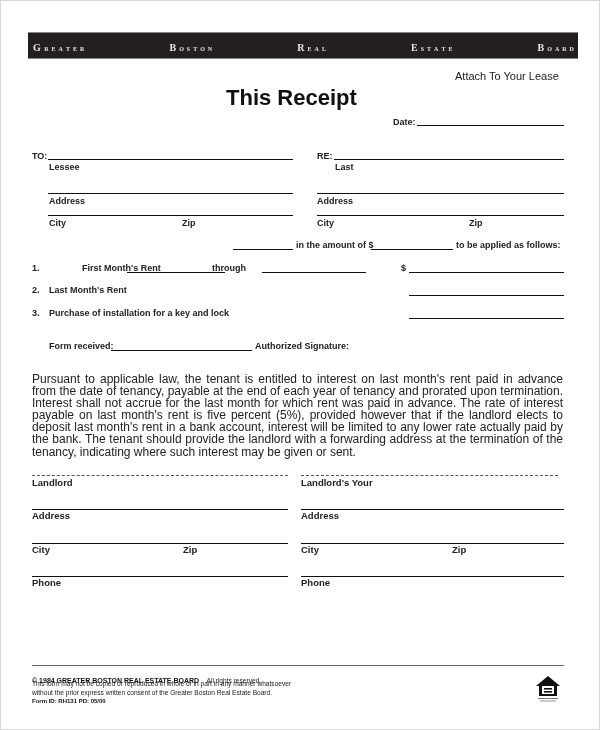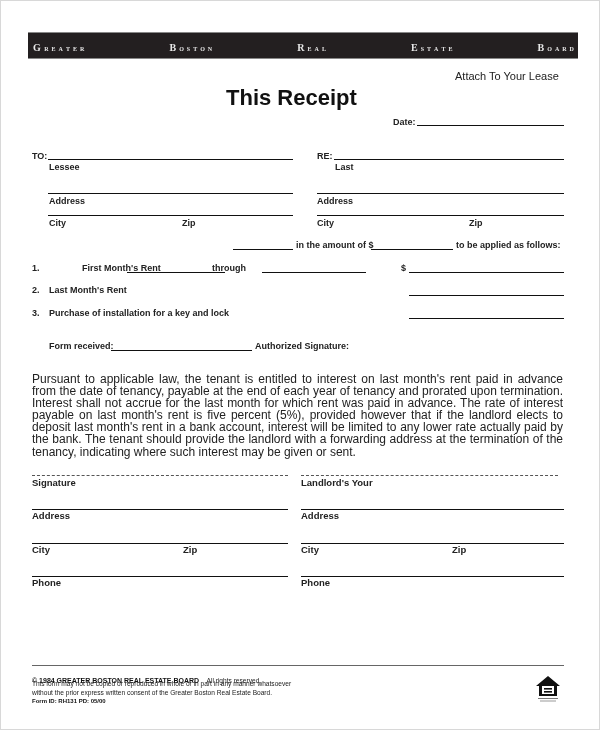--- a/index.html
+++ b/index.html
@@ -82,21 +82,21 @@
   <div class="abs t" style="left:48px; top:307px;">Purchase of installation for a key and lock</div>
   <div class="line" style="left:408px; top:317px; width:155px;"></div>
 
   <div class="abs t" style="left:48px; top:340px;">Form received:</div>
   <div class="line" style="left:110px; top:349px; width:141px;"></div>
   <div class="abs t" style="left:254px; top:340px;">Authorized Signature:</div>
 
   <div class="para">Pursuant to applicable law, the tenant is entitled to interest on last month's rent paid in advance from the date of tenancy, payable at the end of each year of tenancy and prorated upon termination. Interest shall not accrue for the last month for which rent was paid in advance. The rate of interest payable on last month's rent is five percent (5%), provided however that if the landlord elects to deposit last month's rent in a bank account, interest will be limited to any lower rate actually paid by the bank. The tenant should provide the landlord with a forwarding address at the termination of the tenancy, indicating where such interest may be given or sent.</div>
 
   <div class="dashline" style="left:31px; top:474px; width:256px;"></div>
-  <div class="abs t" style="left:31px; top:476px; font-size:9.5px;">Signature</div>
+  <div class="abs t" style="left:31px; top:476px; font-size:9.5px;">Landlord</div>
   <div class="line" style="left:31px; top:508px; width:256px;"></div>
   <div class="abs t" style="left:31px; top:509px; font-size:9.5px;">Address</div>
   <div class="line" style="left:31px; top:542px; width:256px;"></div>
   <div class="abs t" style="left:31px; top:543px; font-size:9.5px;">City</div>
   <div class="abs t" style="left:182px; top:543px; font-size:9.5px;">Zip</div>
   <div class="line" style="left:31px; top:575px; width:256px;"></div>
   <div class="abs t" style="left:31px; top:576px; font-size:9.5px;">Phone</div>
 
   <div class="dashline" style="left:300px; top:474px; width:257px;"></div>
   <div class="abs t" style="left:300px; top:476px; font-size:9.5px;">Landlord's Your</div>

